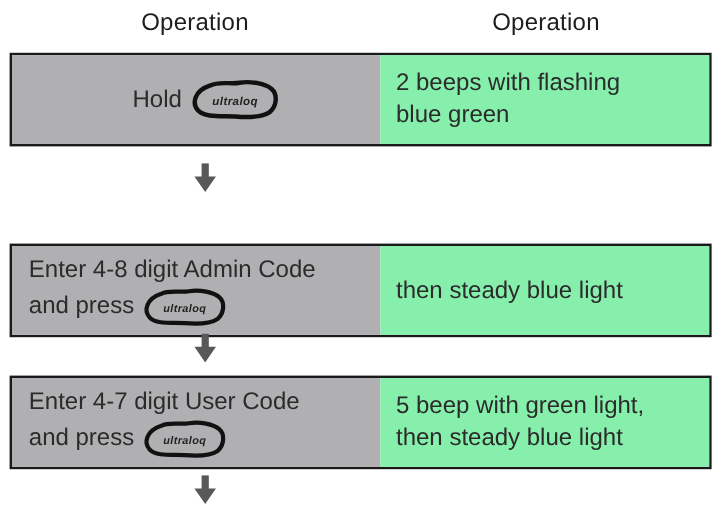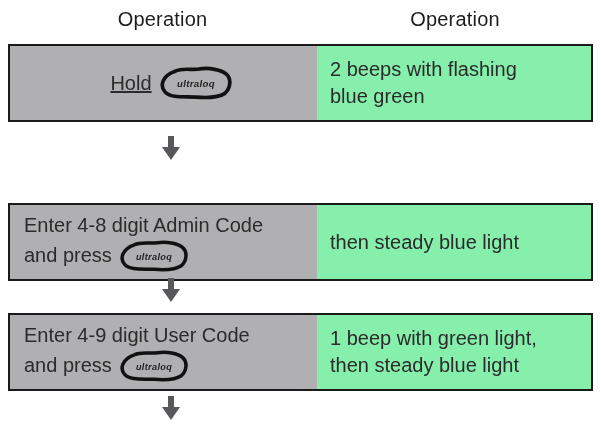--- a/index.html
+++ b/index.html
@@ -36,21 +36,20 @@
     flex-direction:column;
     justify-content:center;
     box-sizing:border-box;
     padding-left:14px;
     font-size:20px;
     line-height:27px;
   }
   .op-cell.centered{
     padding-left:16px;
     align-items:center;
-    text-decoration:underline;
   }
   .ind-cell{
     flex:1;
     background:#86efac;
     display:flex;
     flex-direction:column;
     justify-content:center;
     box-sizing:border-box;
     padding-left:13px;
     font-size:20px;
@@ -115,33 +114,33 @@
     </div>
   </div>
 
   <svg class="down-arrow" id="arrow-2" viewBox="0 0 18 24">
     <rect x="6" y="0" width="6" height="12" fill="#58585a"></rect>
     <polygon points="0,11 18,11 9,24" fill="#58585a"></polygon>
   </svg>
 
   <div class="flow-row" id="row-3">
     <div class="op-cell">
-      <div>Enter 4-9 digit User Code</div>
+      <div>Enter 4-7 digit User Code</div>
       <div class="op-line">
         <span>and press</span>
         <span class="logo-badge">
           <svg width="70" height="34" viewBox="0 0 100 46">
             <path d="M22,7 C32,2 45,6 55,4 C68,2 84,5 91,11 C98,17 97,30 89,37 C80,43 62,43 50,42 C36,41 16,44 8,35 C1,27 4,13 22,7 Z" fill="none" stroke="#111111" stroke-width="5"></path>
             <text x="50" y="29" text-anchor="middle" font-size="13" font-style="italic" font-weight="bold" font-family="Liberation Sans, sans-serif" letter-spacing="0.5" fill="#222222">ultraloq</text>
           </svg>
         </span>
       </div>
     </div>
     <div class="ind-cell">
-      <div>1 beep with green light,</div>
+      <div>5 beep with green light,</div>
       <div>then steady blue light</div>
     </div>
   </div>
 
   <svg class="down-arrow" id="arrow-3" viewBox="0 0 18 24">
     <rect x="6" y="0" width="6" height="12" fill="#58585a"></rect>
     <polygon points="0,11 18,11 9,24" fill="#58585a"></polygon>
   </svg>
 
 </div>

